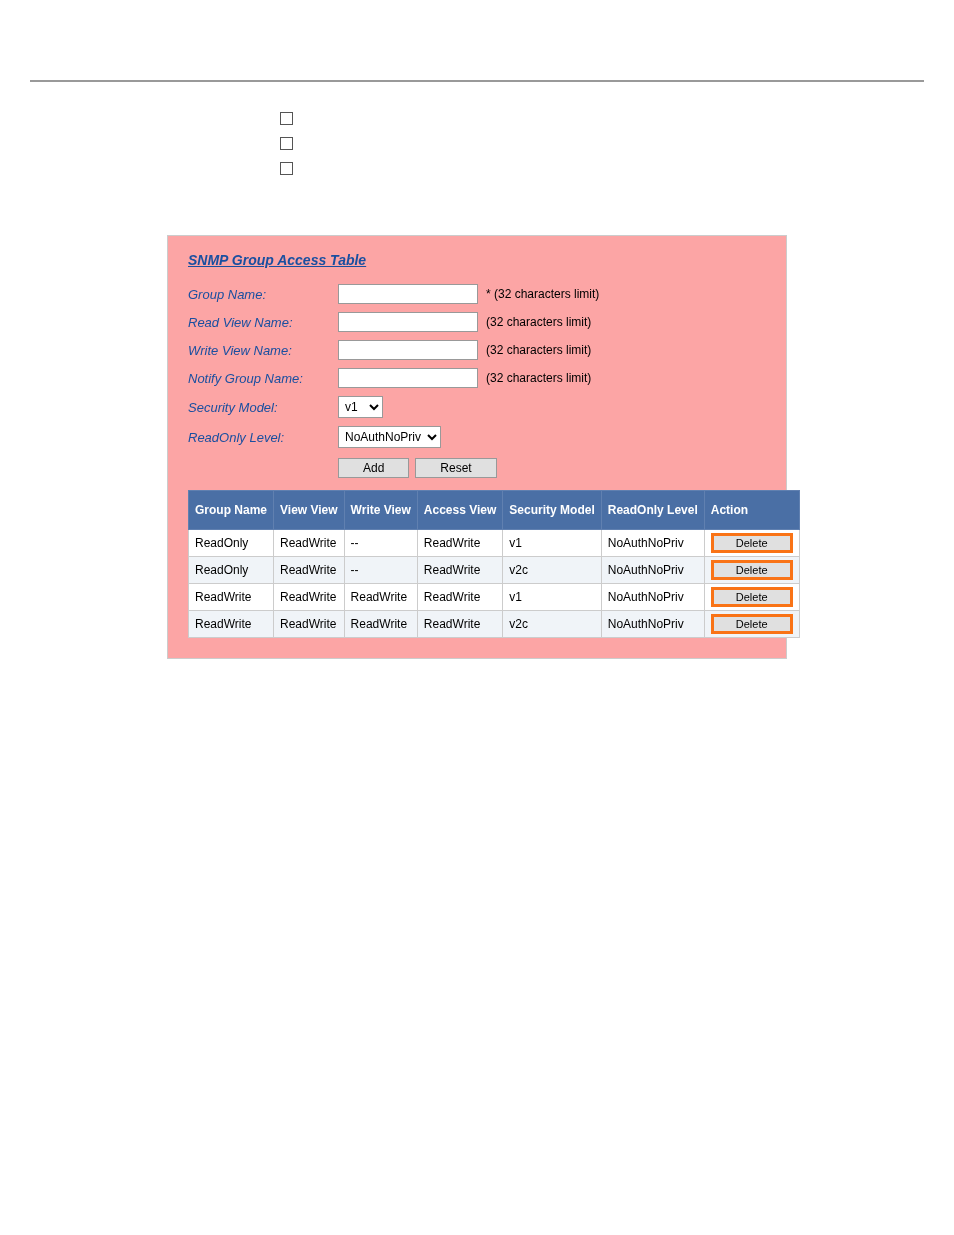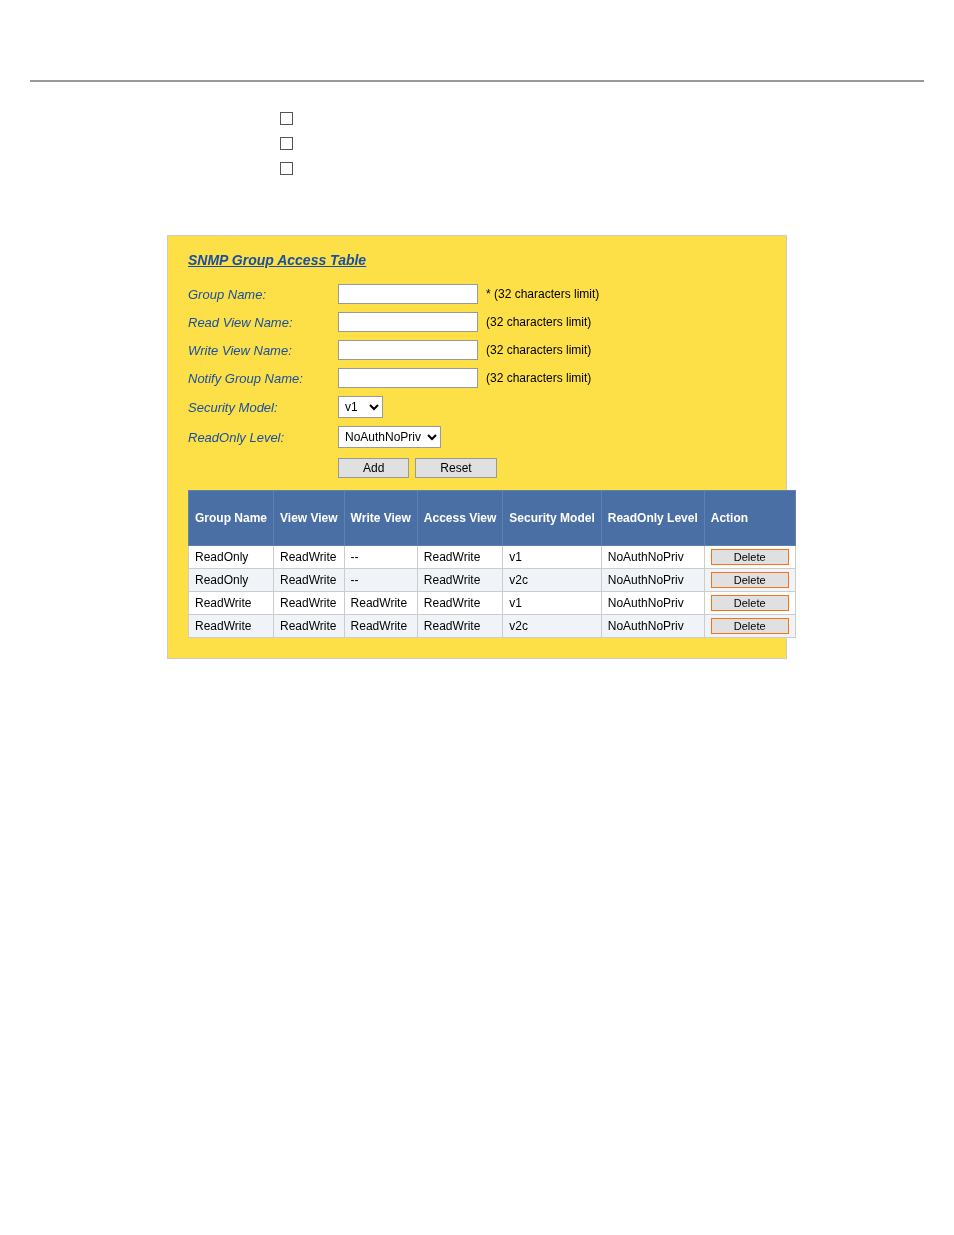--- a/index.html
+++ b/index.html
@@ -35,21 +35,21 @@
       display: inline-block;
       margin-right: 8px;
       flex-shrink: 0;
     }
     .main-content {
       margin: 60px 30px 30px 30px;
       display: flex;
       justify-content: center;
     }
     .snmp-panel {
-      background: #fde047;
+      background: #fca5a5;
       border: 1px solid #ccc;
       padding: 16px 20px 20px 20px;
       width: 620px;
     }
     .snmp-title {
       color: #1a4fa0;
       font-size: 14px;
       font-weight: bold;
       font-style: italic;
       margin-bottom: 16px;
@@ -102,41 +102,41 @@
     table {
       border-collapse: collapse;
       width: 100%;
       font-size: 12px;
     }
     thead tr {
       background: #4a6fa5;
       color: #fff;
     }
     thead th {
-      padding: 20px 6px;
+      padding: 12px 6px;
       border: 1px solid #6080b0;
       font-weight: bold;
       white-space: nowrap;
       text-align: left;
     }
     tbody tr:nth-child(odd) {
       background: #fff;
     }
     tbody tr:nth-child(even) {
       background: #f0f4f8;
     }
     tbody td {
       padding: 3px 6px;
       border: 1px solid #ccc;
       white-space: nowrap;
     }
     .delete-btn {
       padding: 1px 22px;
       font-size: 11px;
-      border: 1px solid #f97316;
+      border: 3px solid #f97316;
       background: #e0e0e0;
       cursor: pointer;
       color: #000;
     }
   </style>
 </head>
 <body>
 
 <div class="page-wrapper">
   <div class="top-divider"></div>

